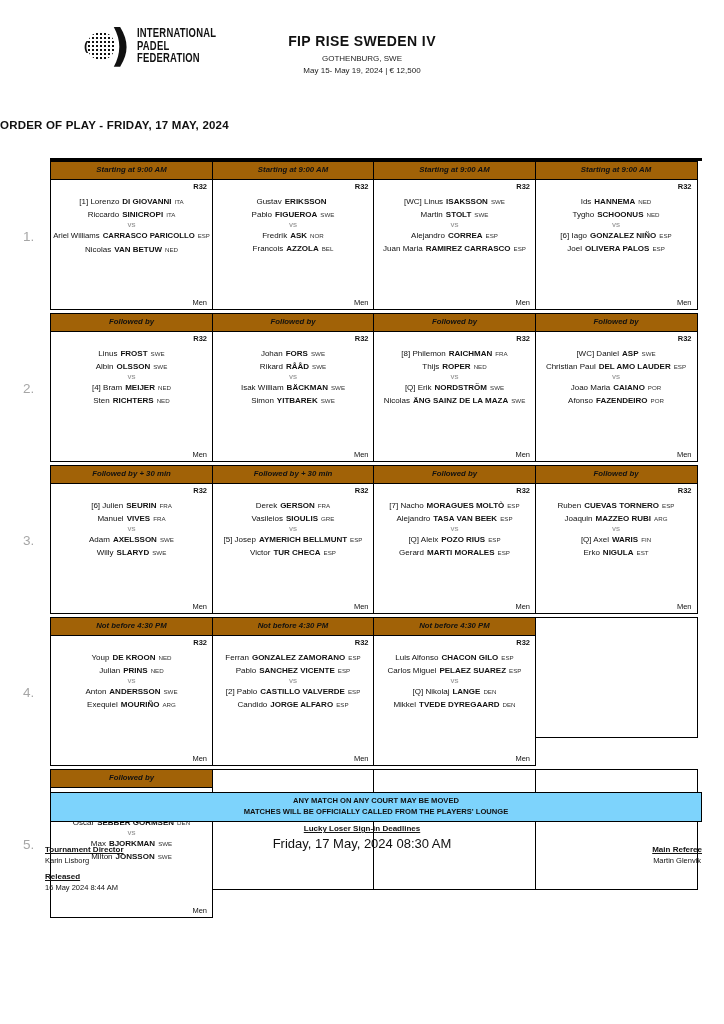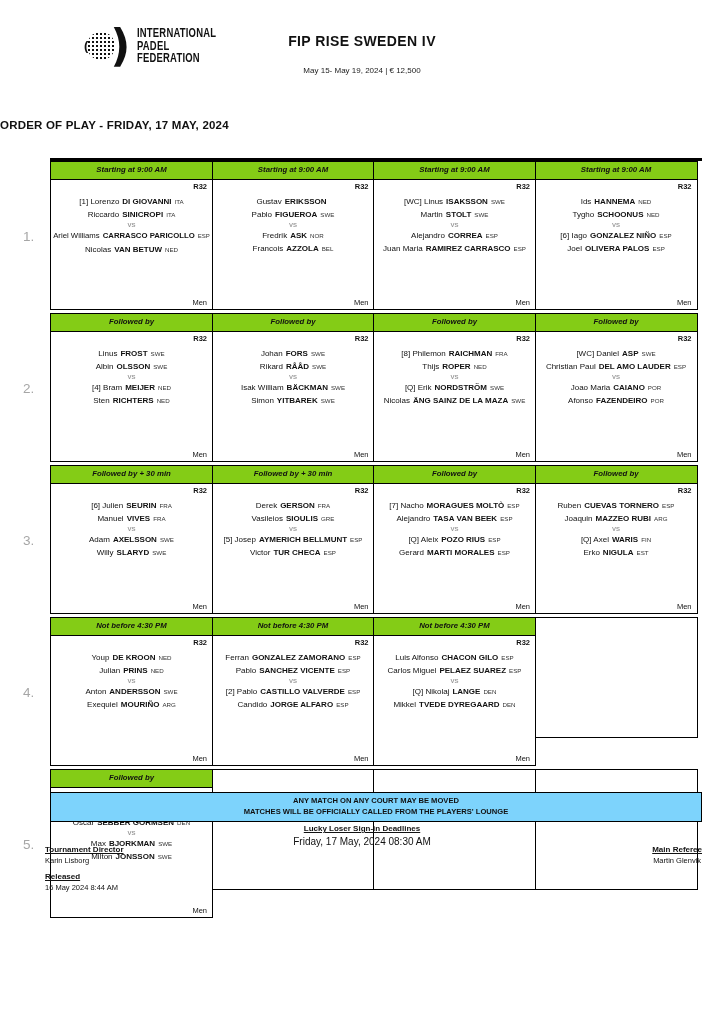--- a/index.html
+++ b/index.html
@@ -29,39 +29,39 @@
                  font-weight: bold; font-size: 9px; margin-top: 24px; }
   .court-names span { flex: 1; text-align: center; }
   .grid { position: absolute; left: 50px; top: 158px; width: 652px; }
   .topbar { height: 3px; background: #000; }
   .op-row { display: flex; position: relative; margin-bottom: 3px; }
   .row-num { position: absolute; left: -27px; top: 50%; transform: translateY(-50%);
              color: #a6a6a6; font-size: 13.5px; }
   .op-cell { width: 163px; flex: 0 0 163px; }
   .op-cell + .op-cell { margin-left: -1.5px; }
   .op-cell.empty { height: 121px; border: 1.5px solid #000; background: #fff; }
-  .time-bar { height: 19px; border: 1.5px solid #000; background: #84cc16;
+  .time-bar { height: 19px; border: 1.5px solid #000; background: #a16207;
               font-style: italic; font-weight: bold; font-size: 7.8px;
               text-align: center; line-height: 15.5px; }
   .match-body { position: relative; height: 130px; border: 1.5px solid #000; border-top: none; background: #fff; }
   .round { position: absolute; top: 2px; right: 5px; font-size: 7.5px; font-weight: bold; }
   .cat   { position: absolute; bottom: 2px; right: 5px; font-size: 7.5px; font-weight: normal; }
   .teams { padding: 15px 2px 0; }
   .pline { font-size: 8px; line-height: 13px; white-space: nowrap; overflow: hidden; text-align: center; }
   .ln { font-weight: bold; margin-left: 3px; }
   .nat { font-size: 6.2px; margin-left: 3px; color: #333; }
   .vsline { font-size: 6px; color: #999; line-height: 8px; text-align: center; font-weight: bold; }
 
   
   .banner { position: absolute; left: 50px; top: 792px; width: 652px; background: #7dd3fc;
             border: 1.5px solid #000; text-align: center; padding: 3px 0 4px; }
   .banner div { font-size: 7.6px; font-weight: bold; line-height: 10.5px; }
   .lucky-title { position: absolute; top: 824px; left: 0; width: 100%; text-align: center;
                  font-size: 8px; font-weight: bold; text-decoration: underline; }
-  .lucky-date { position: absolute; top: 836px; left: 0; width: 100%; text-align: center; font-size: 10px; }
+  .lucky-date { position: absolute; top: 836px; left: 0; width: 100%; text-align: center; font-size: 13px; }
   .f-left { position: absolute; left: 45px; top: 845px; font-size: 7.5px; }
   .f-right { position: absolute; right: 22px; top: 845px; text-align: center; font-size: 7.5px; }
   .f-label { font-size: 8px; font-weight: bold; text-decoration: underline; margin-bottom: 2px; }
   .f-value { margin-bottom: 7px; }
 </style>
 </head>
 <body>
 
 <div class="page">
 
@@ -69,20 +69,21 @@
     <span class="notch">(</span>
     <span class="dots"></span>
     <span class="paren">)</span>
     <span class="logo-text">
       <div>INTERNATIONAL</div>
       <div>PADEL</div>
       <div>FEDERATION</div>
     </span>
   </div>
   <div class="title">FIP RISE SWEDEN IV</div>
+  <div class="location">GOTHENBURG, SWE</div>
   <div class="dates">May 15- May 19, 2024  |  € 12,500</div>
   <div class="order-title">ORDER OF PLAY - FRIDAY, 17 MAY, 2024</div>
 
   <div class="court-names">
     <span>COURT 1, CC1</span>
     <span>COURT 3, CC2</span>
     <span>COURT 13</span>
     <span>COURT 14</span>
   </div>
 

